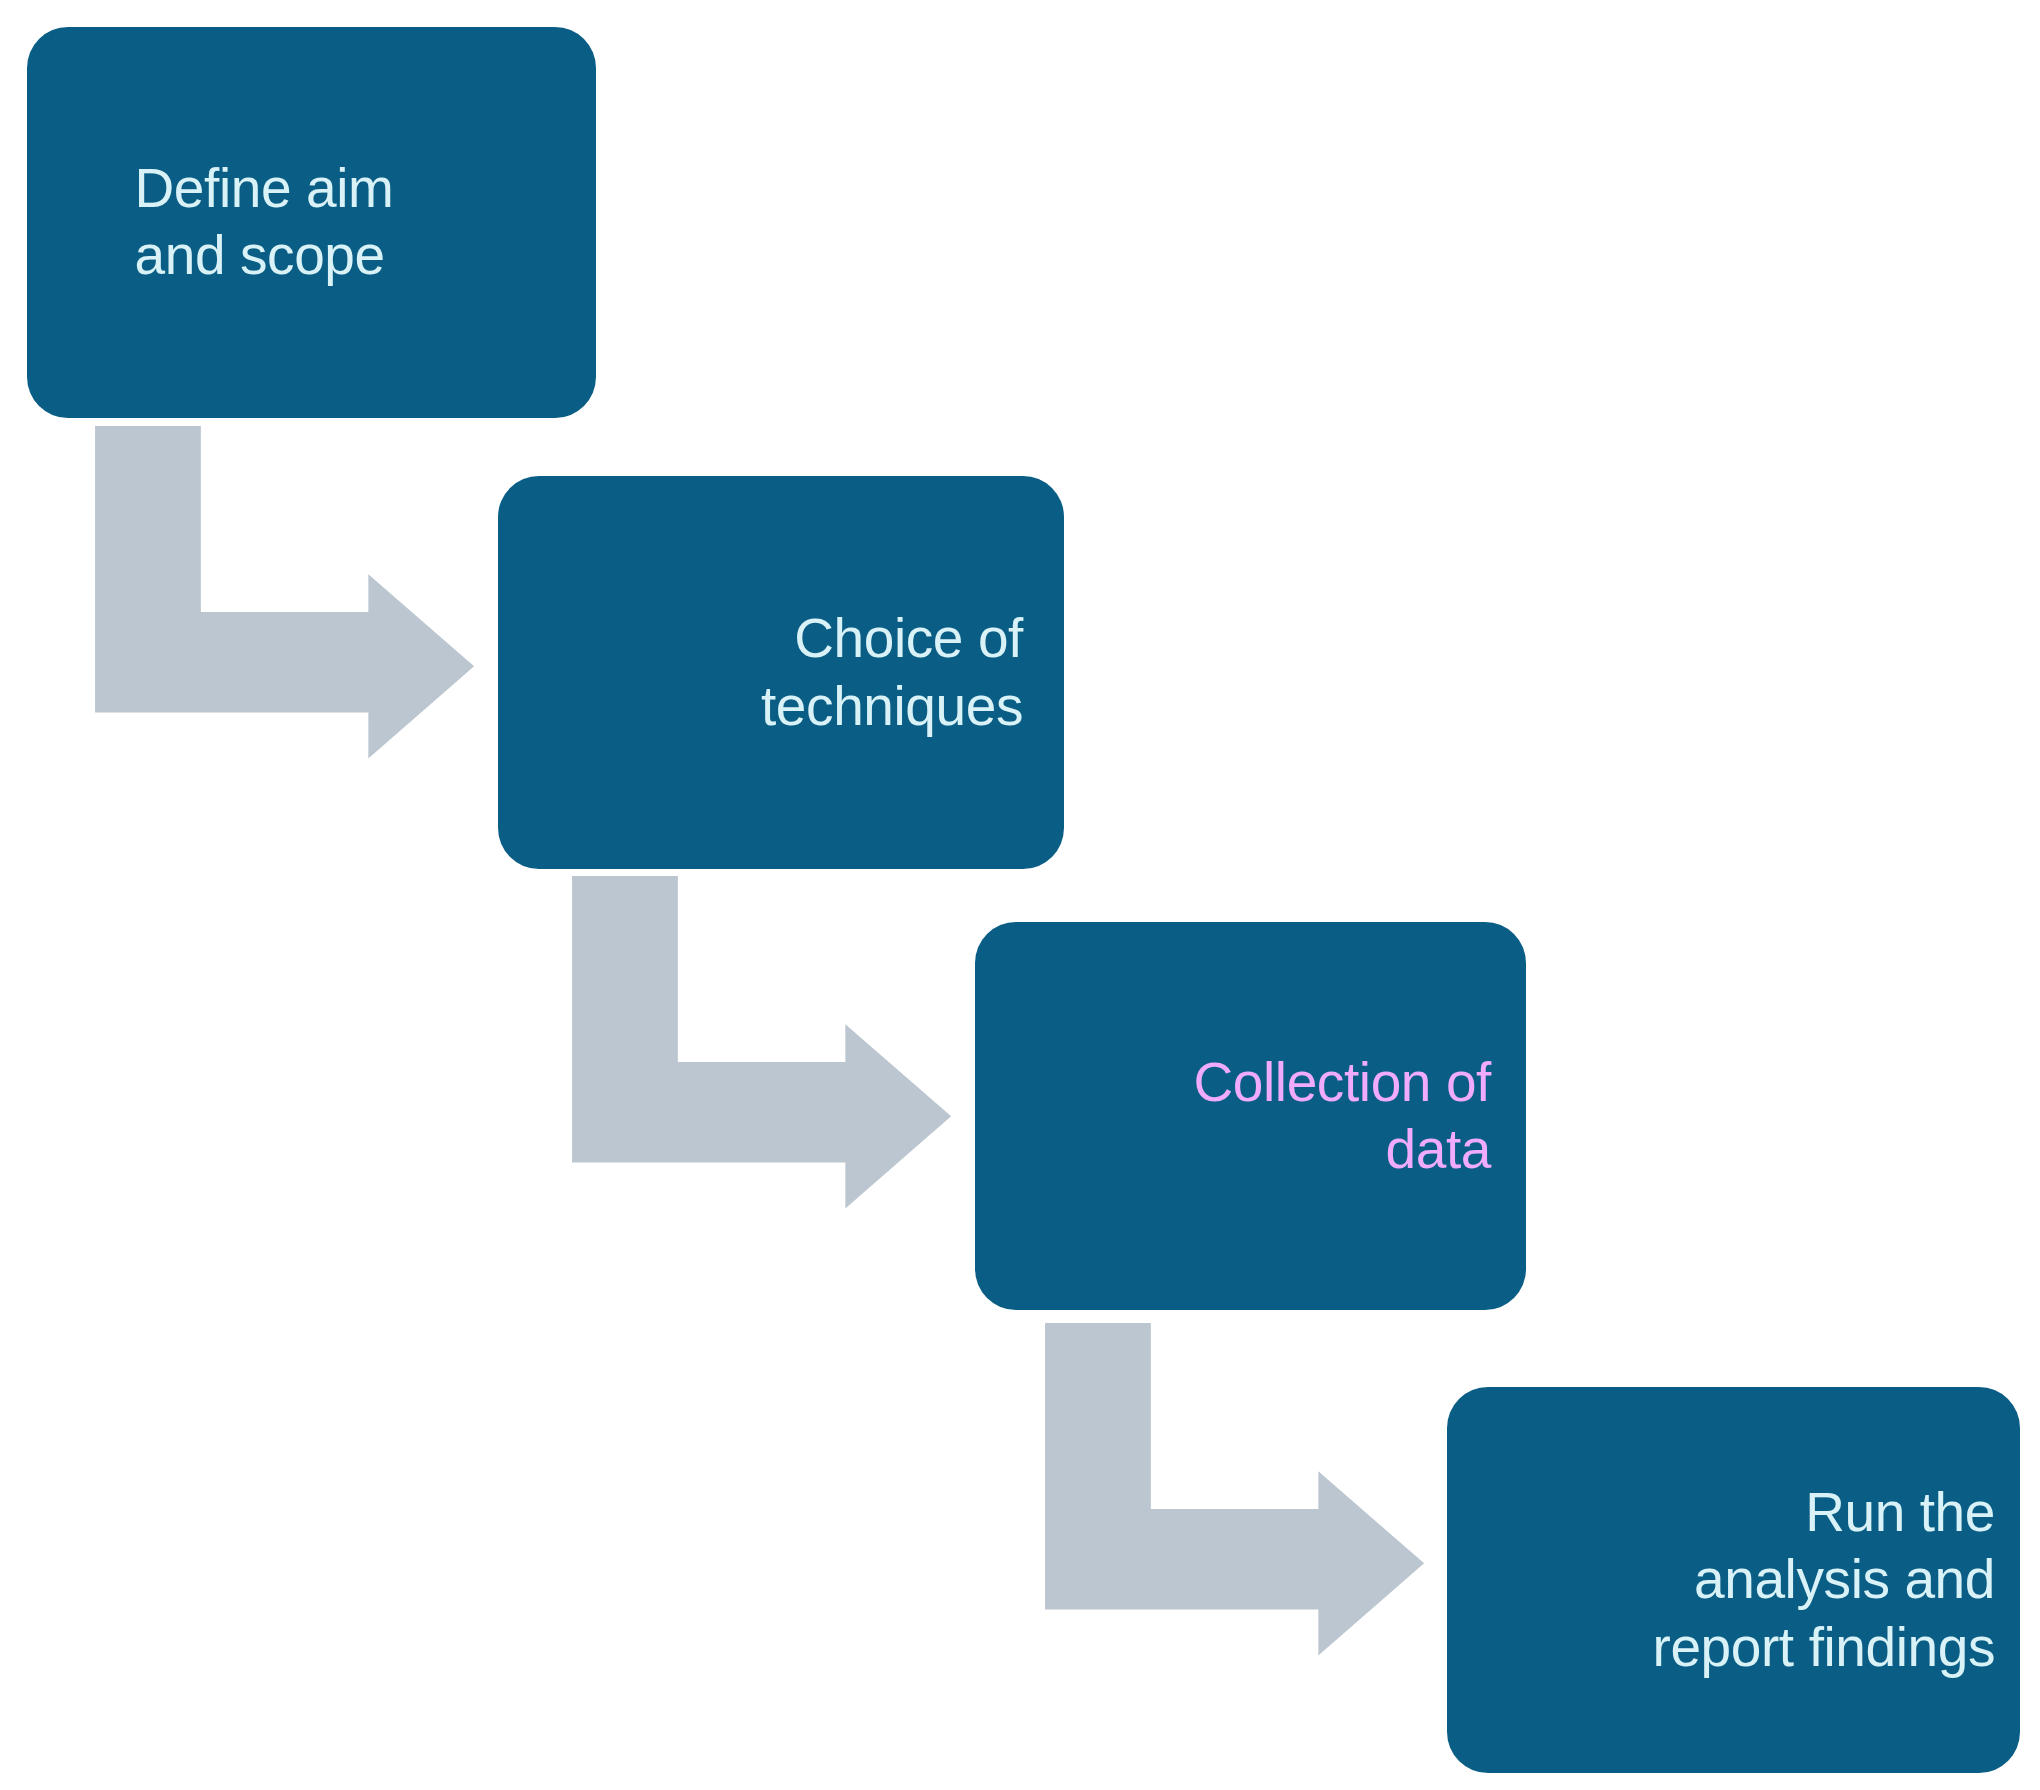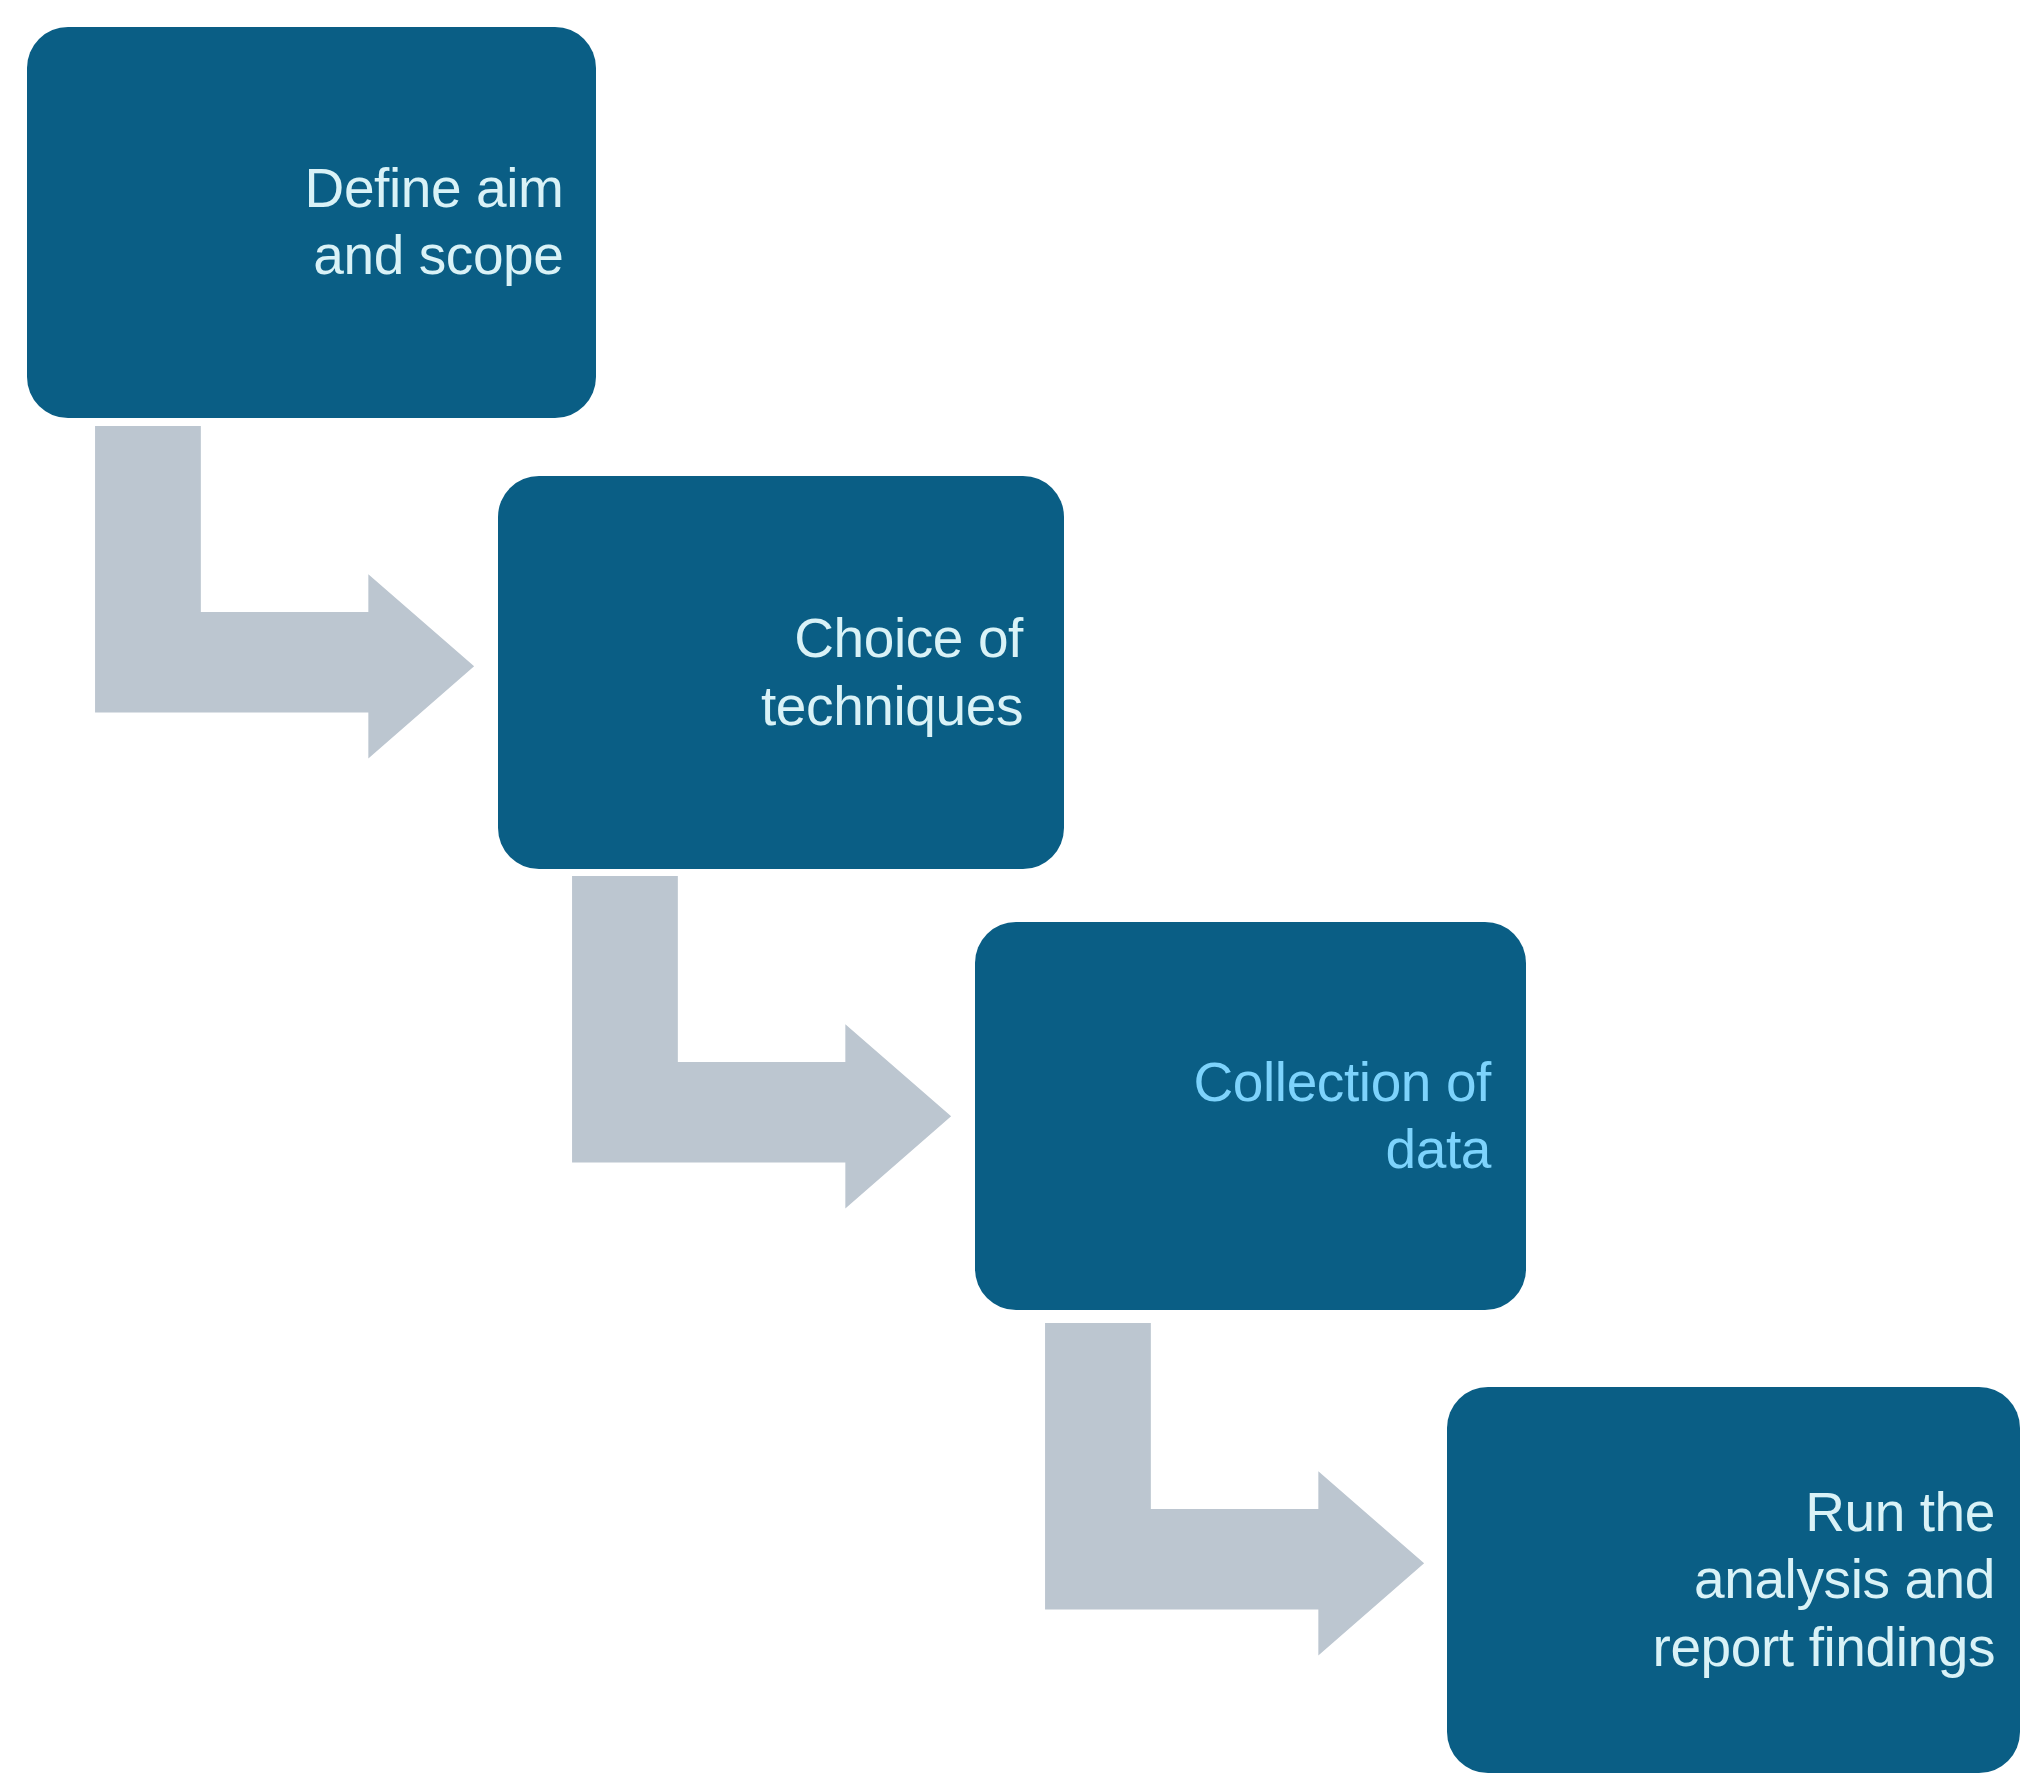--- a/index.html
+++ b/index.html
@@ -25,21 +25,21 @@
   }
   .node-label {
     color: #d9f2f7;
     font-size: 55px;
     line-height: 1.22;
     font-weight: 400;
     width: 100%;
     white-space: pre-line;
     letter-spacing: -0.4px;
   }
-  .node-label.align-left  { text-align: right; }
+  .node-label.align-left  { text-align: left; }
   .node-label.align-center { text-align: right; }
 
   
   #node-0 { left: 26.5px;   top: 26.5px;   width: 569px; height: 391px; padding: 0 32px 0 108px; }
   #node-1 { left: 498px;  top: 476px;  width: 566px; height: 393px; padding: 0 41px; }
   #node-2 { left: 975px; top: 922px; width: 551px; height: 388px; padding: 0 35px; }
   #node-3 { left: 1447px; top: 1387px; width: 573px; height: 386px; padding: 12px 25px; }
 
   
   .arrow { position: absolute; }
@@ -82,21 +82,21 @@
                L 310,222
                L 310,177
                L 430,287
                L 310,397
                L 310,342
                L 0,342 Z" transform="translate(0,0) scale(1,0.95)" fill="#bcc6d0"></path>
     </svg>
   </div>
 
   <div class="node" id="node-2" style="background: rgb(10, 94, 133);">
-    <div class="node-label align-center" style="color: #7dd3fc;">Collection of
+    <div class="node-label align-center" style="color: #f0abfc;">Collection of
 data</div>
   </div>
 
   <div class="arrow" id="arrow-2" style="left:1045px; top:1323px; width:388px; height:335px;">
     <svg width="388" height="335" viewBox="0 0 440 380" aria-hidden="true">
       <path d="M 0,0
                L 120,0
                L 120,222
                L 310,222
                L 310,177

